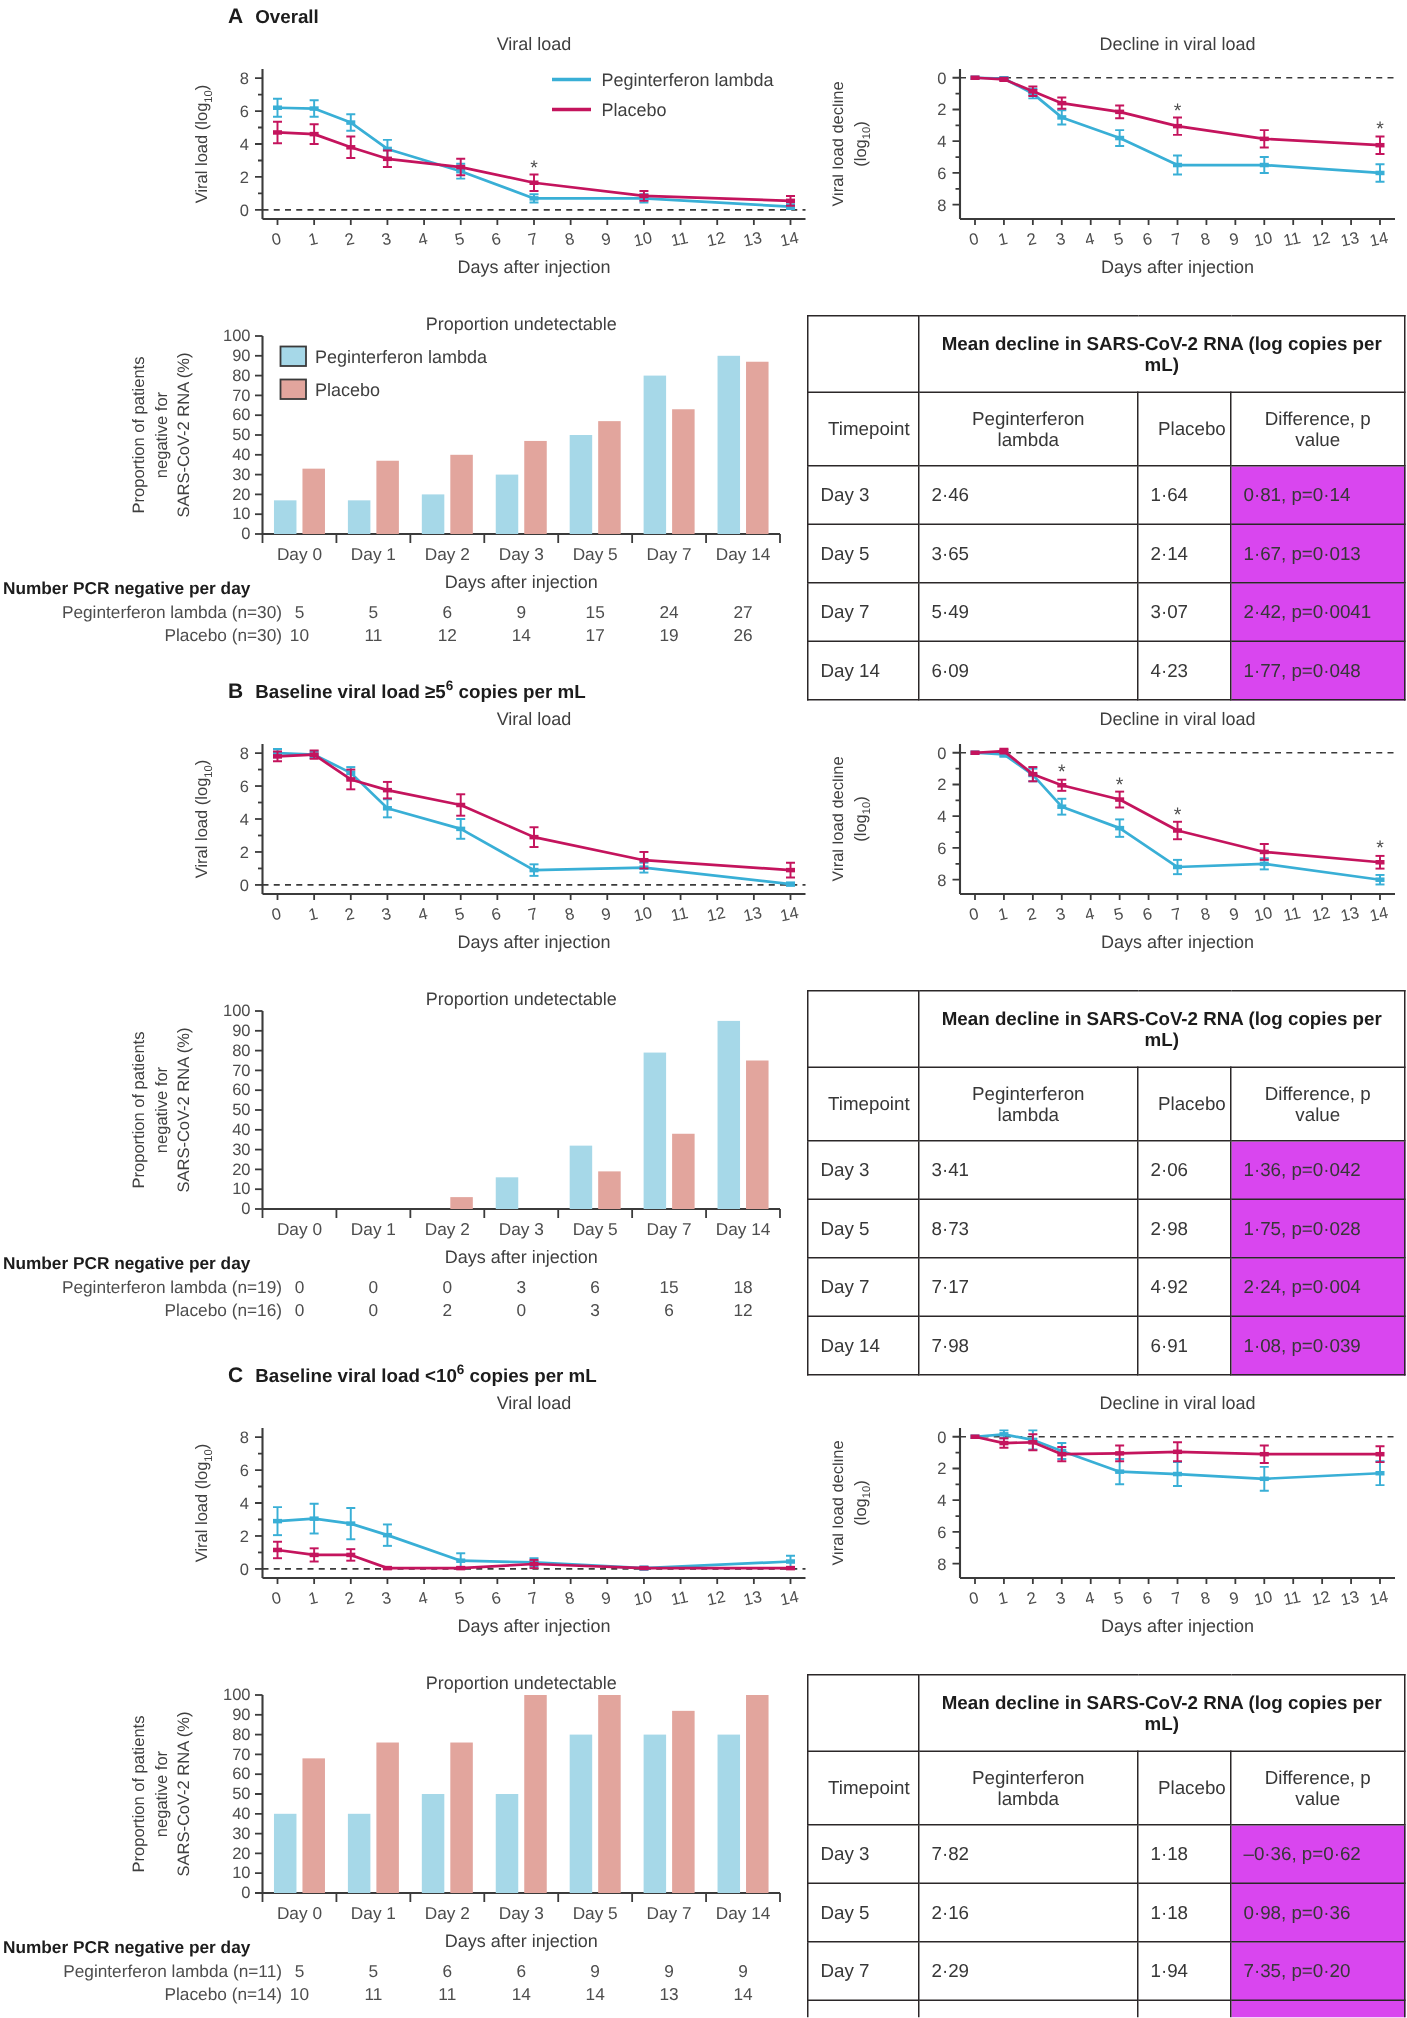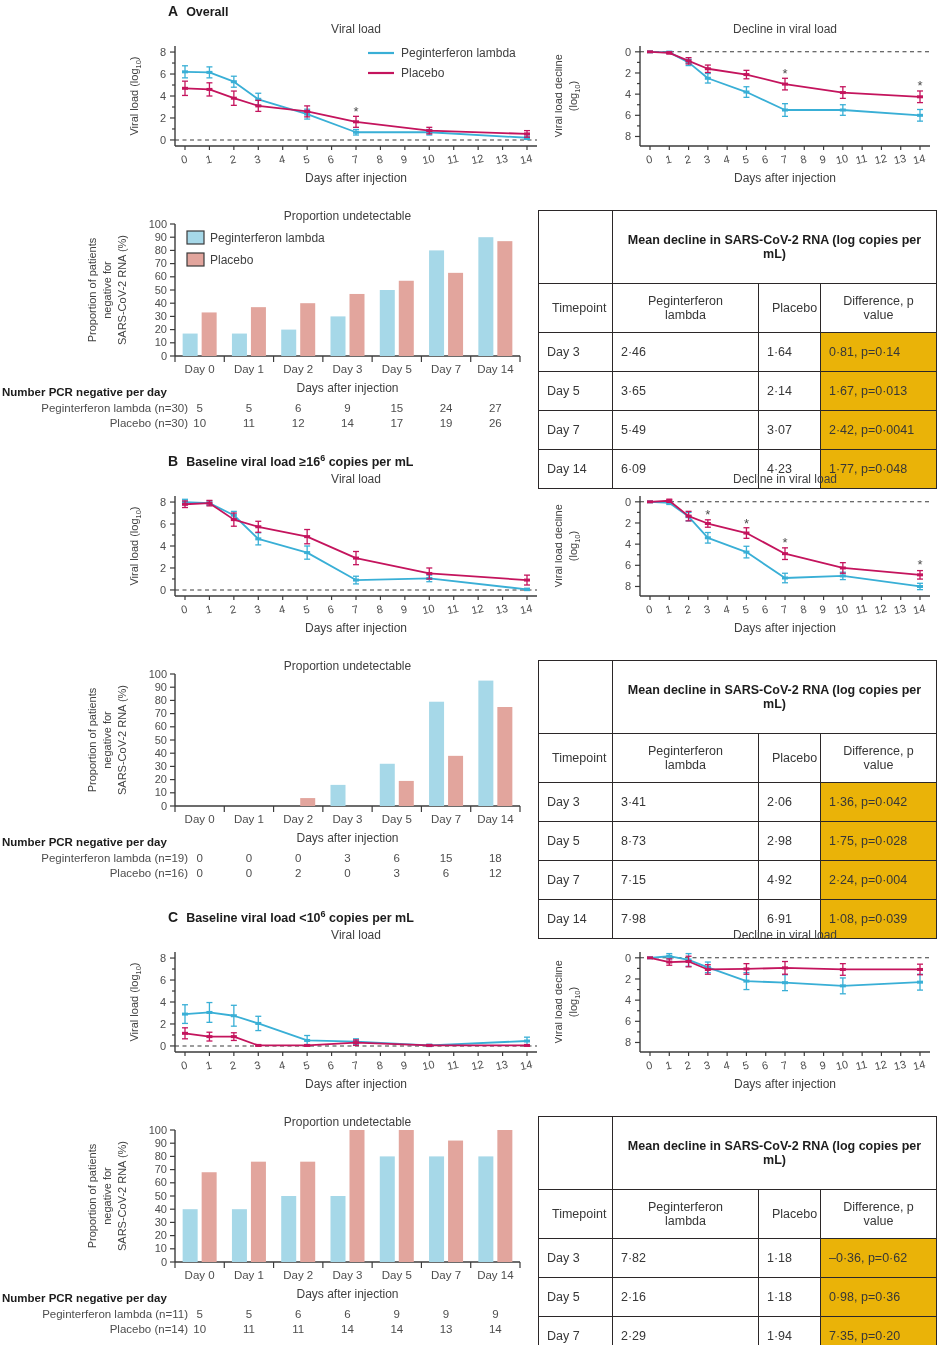--- a/index.html
+++ b/index.html
@@ -1,34 +1,34 @@
 <!DOCTYPE html>
 <html><head>
 <meta charset="utf-8">
 <style>
   html,body{margin:0;padding:0;background:#fff;}
   body{font-family:"Liberation Sans","DejaVu Sans",sans-serif;}
   .page{position:relative;width:938px;height:1345px;background:#ffffff;overflow:hidden;}
   .panel{position:absolute;left:0;width:938px;}
-  .panel-header{position:absolute;left:168px;top:0;color:#1c1c1c;white-space:nowrap;}
+  .panel-header{position:absolute;left:152px;top:0;color:#1c1c1c;white-space:nowrap;}
   .panel-letter{font-size:14px;font-weight:bold;margin-right:8px;}
   .panel-title{font-size:12.5px;font-weight:bold;}
   .panel-title sup{font-size:9px;}
   svg.chart{position:absolute;display:block;}
   .chart-left{left:128px;top:18px;}
   .chart-right{left:555px;top:18px;}
   .chart-bar{left:0;top:206px;}
   .table-wrap{position:absolute;left:538px;top:208px;width:398px;}
   table.mean{border-collapse:collapse;width:398px;color:#373737;table-layout:fixed;}
   table.mean td{border:1.5px solid #2b2728;font-size:12.5px;vertical-align:middle;}
   table.mean td.corner{background:#fff;}
-  table.mean td.span-head{font-weight:bold;text-align:center;font-size:12.5px;color:#1c1c1c;padding:22px 3px;}
+  table.mean td.span-head{font-weight:bold;text-align:center;font-size:12.5px;color:#1c1c1c;padding:11px 3px;}
   table.mean td.col-head{text-align:center;padding:10px 13px;}
   table.mean td.c0,table.mean td.c1,table.mean td.c2,table.mean td.c3{padding:12px 8px;text-align:left;}
-  table.mean td.c3{background:#eab308;}
+  table.mean td.c3{background:#d946ef;}
 </style>
 </head>
 <body>
 
 <div class="page">
 
   <div class="panel" style="top:2px">
     <div class="panel-header">
       <span class="panel-letter">A</span><span class="panel-title"><span>Overall</span><sup></sup><span></span></span>
     </div>
@@ -394,21 +394,21 @@
               <td class="c2">4·23</td>
               <td class="c3">1·77, p=0·048</td>
             </tr>
           </tbody>
         </table>
     </div>
   </div>
 
   <div class="panel" style="top:452px">
     <div class="panel-header">
-      <span class="panel-letter">B</span><span class="panel-title"><span>Baseline viral load ≥16</span><sup>6</sup><span> copies per mL</span></span>
+      <span class="panel-letter">B</span><span class="panel-title"><span>Baseline viral load ≥5</span><sup>6</sup><span> copies per mL</span></span>
     </div>
     <svg class="chart chart-left" width="425" height="188" viewBox="0 0 425 188">
         <text x="228" y="13" fill="#3F3F3F" font-size="12" text-anchor="middle">Viral load</text>
         <text x="10" y="76" fill="#3F3F3F" font-size="11" text-anchor="middle" transform="rotate(-90 10 76)"><tspan>Viral load (log</tspan><tspan dy="3" font-size="7.48">10</tspan><tspan dy="-3" font-size="11">)</tspan></text>
         <line x1="47" y1="26" x2="47" y2="126" stroke="#3B3B3B" stroke-width="1.4"></line>
         <line x1="47" y1="126" x2="409" y2="126" stroke="#3B3B3B" stroke-width="1.4"></line>
         <line x1="47" y1="119.95604395604397" x2="42" y2="119.95604395604397" stroke="#3B3B3B" stroke-width="1.2"></line>
         <text x="38" y="123.95604395604397" fill="#4D4D4D" font-size="11" text-anchor="end">0</text>
         <line x1="47" y1="108.96703296703298" x2="44" y2="108.96703296703298" stroke="#3B3B3B" stroke-width="1.2"></line>
         <line x1="47" y1="97.97802197802199" x2="42" y2="97.97802197802199" stroke="#3B3B3B" stroke-width="1.2"></line>
@@ -735,21 +735,21 @@
               <td class="c3">1·36, p=0·042</td>
             </tr>
             <tr>
               <td class="c0">Day 5</td>
               <td class="c1">8·73</td>
               <td class="c2">2·98</td>
               <td class="c3">1·75, p=0·028</td>
             </tr>
             <tr>
               <td class="c0">Day 7</td>
-              <td class="c1">7·15</td>
+              <td class="c1">7·17</td>
               <td class="c2">4·92</td>
               <td class="c3">2·24, p=0·004</td>
             </tr>
             <tr>
               <td class="c0">Day 14</td>
               <td class="c1">7·98</td>
               <td class="c2">6·91</td>
               <td class="c3">1·08, p=0·039</td>
             </tr>
           </tbody>

